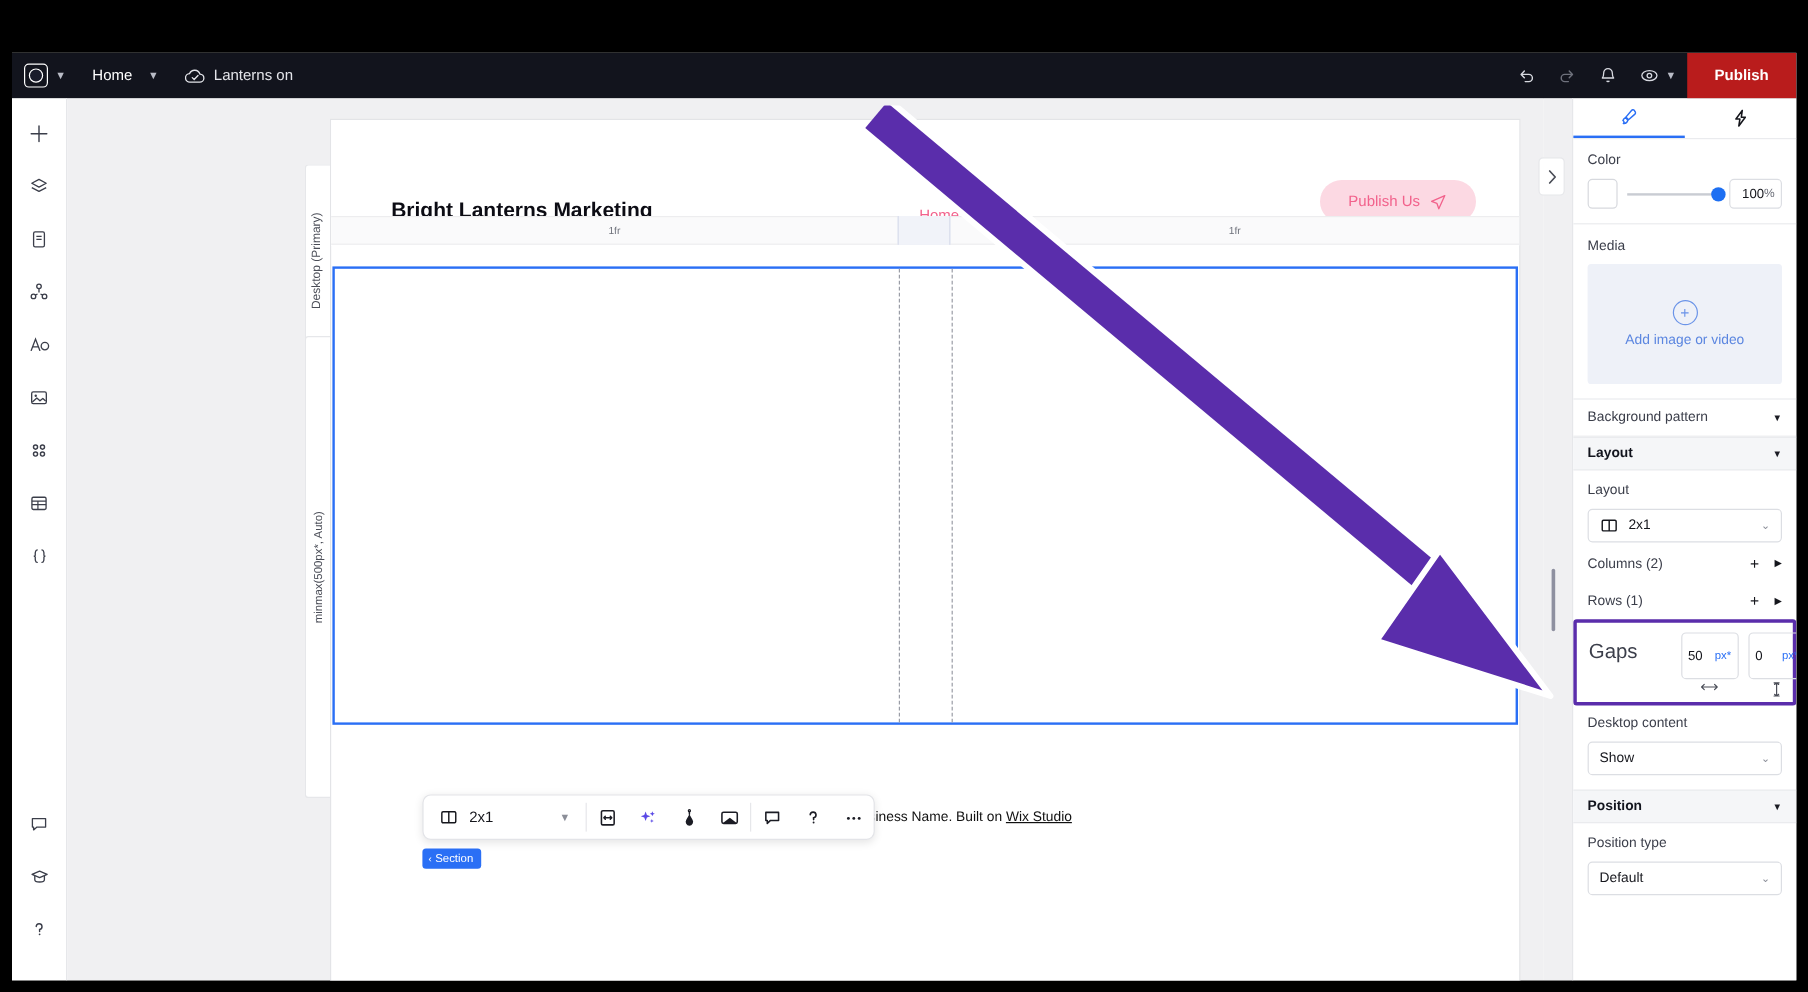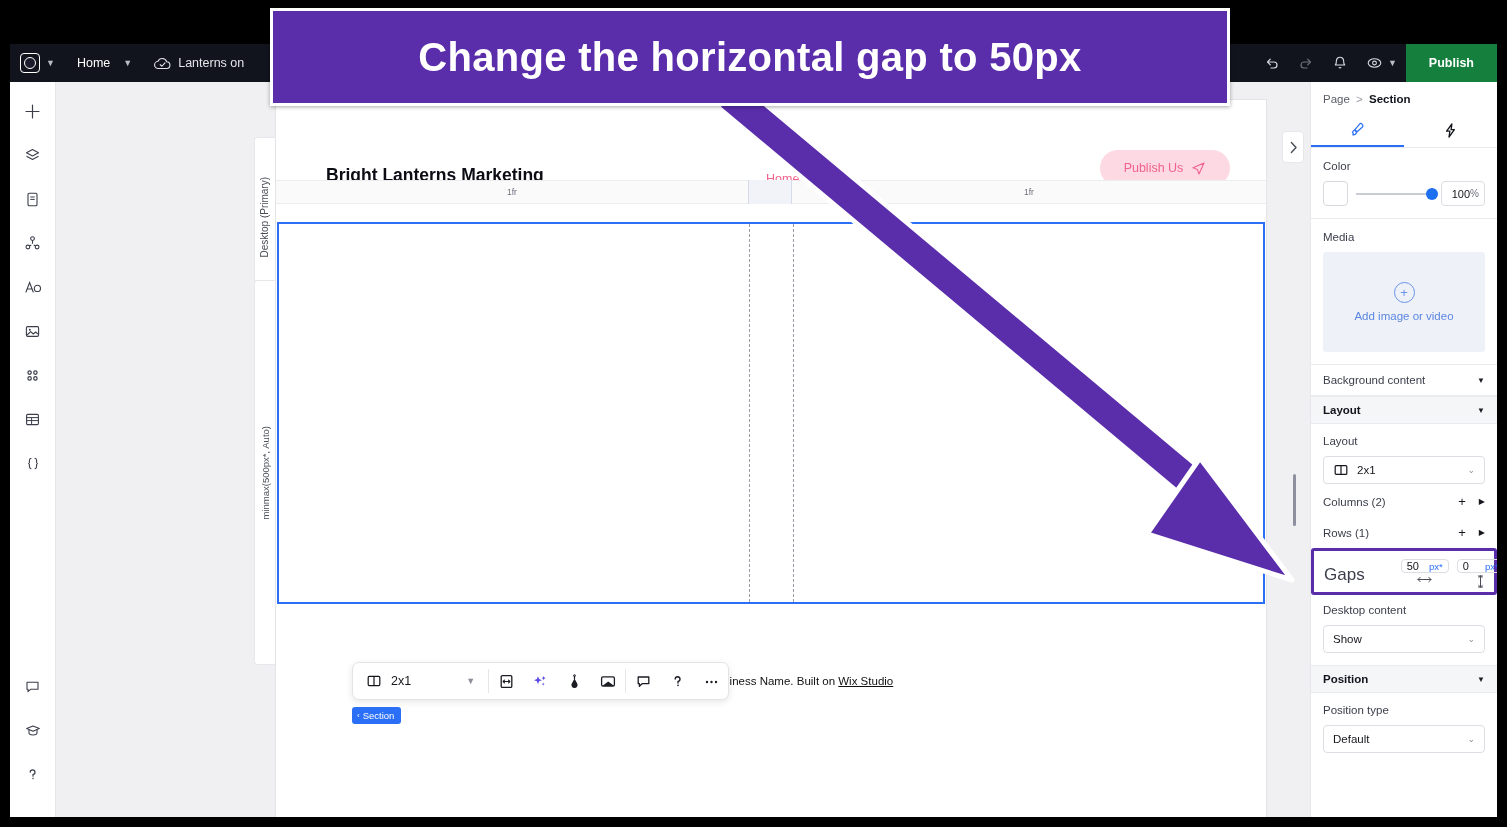--- a/index.html
+++ b/index.html
@@ -29,21 +29,21 @@
     width: 20px; height: 20px; border: 1.5px solid #fff; border-radius: 4px;
     display:flex; align-items:center; justify-content:center;
   }
   .tb-logo .dot { width:12px; height:12px; border-radius:50%; background:#1a1c2b; border:1.5px solid #fff;}
   .chev { color:#b9bcc6; font-size:9px; margin-left:6px; }
   .tb-item { color:#fff; font-size:12.5px; margin-left:22px; display:flex; align-items:center; gap:7px; }
   .tb-item.dim { color:#e4e5ea; }
   .tb-right { margin-left:auto; display:flex; align-items:center; height:38px; }
   .tb-icon { color:#d7d9e0; font-size:15px; padding:0 9px; display:flex; align-items:center; }
   #publish {
-    background:#15803d; color:#fff; font-size:12.5px; font-weight:600;
+    background:#b91c1c; color:#fff; font-size:12.5px; font-weight:600;
     height:38px; padding:0 23px; display:flex; align-items:center; border:none;
     font-family: "Liberation Sans", sans-serif; cursor:pointer;
   }
   .cloud-ic { display:inline-block; }
 
   
   #rail {
     position:absolute; left:0; top:38px; width:46px; height:735px;
     background:#fff; border-right:1px solid #e6e7ea;
     display:flex; flex-direction:column; align-items:center; padding-top:14px;
@@ -216,21 +216,21 @@
   .cr-row .acts .tri { font-size:8px; }
 
   #gaps-row {
     position:relative; margin:0; padding:8px 10px 4px;
     border:3px solid #5a2dab; border-radius:3px;
     display:flex; align-items:flex-start; gap:8px;
   }
   #gaps-row .glabel { font-size:17px; color:#3b3e4a; padding-top:6px; }
   .gap-field { display:flex; flex-direction:column; align-items:center; gap:2px; }
   .gap-box {
-    width:48px; height:14px; border:1px solid #dcdee3; border-radius:4px;
+    width:48px; height:39px; border:1px solid #dcdee3; border-radius:4px;
     display:flex; align-items:center; justify-content:space-between; padding:0 5px;
     font-size:11px; color:#15161c;
   }
   .gap-box .u { color:#2a6ff5; font-size:9.5px; }
   .gap-ic { font-size:10px; color:#4a4d57; height:13px; }
 
   
   #callout {
     position:absolute; left:270px; top:8px; width:960px; height:98px;
     background:#5a2dab; border:3px solid #fff; display:flex;
@@ -486,25 +486,20 @@
     <div id="divider"></div>
     <div id="collapse-btn">
       <svg width="9" height="13" viewBox="0 0 9 13">
           <path d="M2.4 1.5L7 6.5l-4.6 5" fill="none" stroke="#4a4d57" stroke-width="1.4" stroke-linecap="round" stroke-linejoin="round"></path>
         </svg>
     </div>
     <div id="panel-scroll"></div>
 
     <div id="panel">
 
-      <div id="breadcrumb">
-        <span>Page</span>
-        <span style="margin:0 3px;color:#9a9da6">&gt;</span>
-        <b>Section</b>
-      </div>
 
       <div id="tabs">
         <div class="tab active">
           <svg width="17" height="17" viewBox="0 0 17 17">
             <path d="M12.8 2.8c-.7-.7-1.6-.4-2.2.3L5.9 8.6l2.2 2.2 5.1-4.5c.7-.6 1-1.6.3-2.3z" fill="none" stroke="#2a6ff5" stroke-width="1.2" stroke-linejoin="round"></path>
             <path d="M5.5 9l2.1 2.1c-.5 1.8-2 3-3.8 2.8.7-.8.8-2-.4-2.4.5-1.2 1.2-2.1 2.1-2.5z" fill="none" stroke="#2a6ff5" stroke-width="1.2" stroke-linejoin="round"></path>
           </svg>
         </div>
         <div class="tab">
           <svg width="15" height="17" viewBox="0 0 15 17">
@@ -529,21 +524,21 @@
 
       <div class="sec">
         <div class="lbl">Media</div>
         <div id="media-box">
           <div class="plus-circle">+</div>
           <div class="cta">Add image or video</div>
         </div>
       </div>
 
       <div class="row sub">
-        <span>Background content</span>
+        <span>Background pattern</span>
         <span class="caret">▼</span>
       </div>
 
       <div class="sec-head">
         <span>Layout</span>
         <span class="caret">▼</span>
       </div>
 
       <div style="padding:11px 0 2px">
         <div class="lbl" style="padding:0 12px">Layout</div>
@@ -624,16 +619,13 @@
     <defs>
       <marker id="m" markerWidth="0" markerHeight="0"></marker>
     </defs>
     <g>
       <path d="M30 8 L520 418" stroke="#ffffff" stroke-width="38" stroke-linecap="butt"></path>
       <path d="M30 8 L520 418" stroke="#5a2dab" stroke-width="28" stroke-linecap="butt"></path>
       <path d="M500 370 L592 492 L447 446 Z" fill="#5a2dab" stroke="#ffffff" stroke-width="5" stroke-linejoin="round"></path>
     </g>
   </svg>
 
-  <div id="callout">
-    <span>Change the horizontal gap to 50px</span>
-  </div>
 </div>
 
 </body></html>

